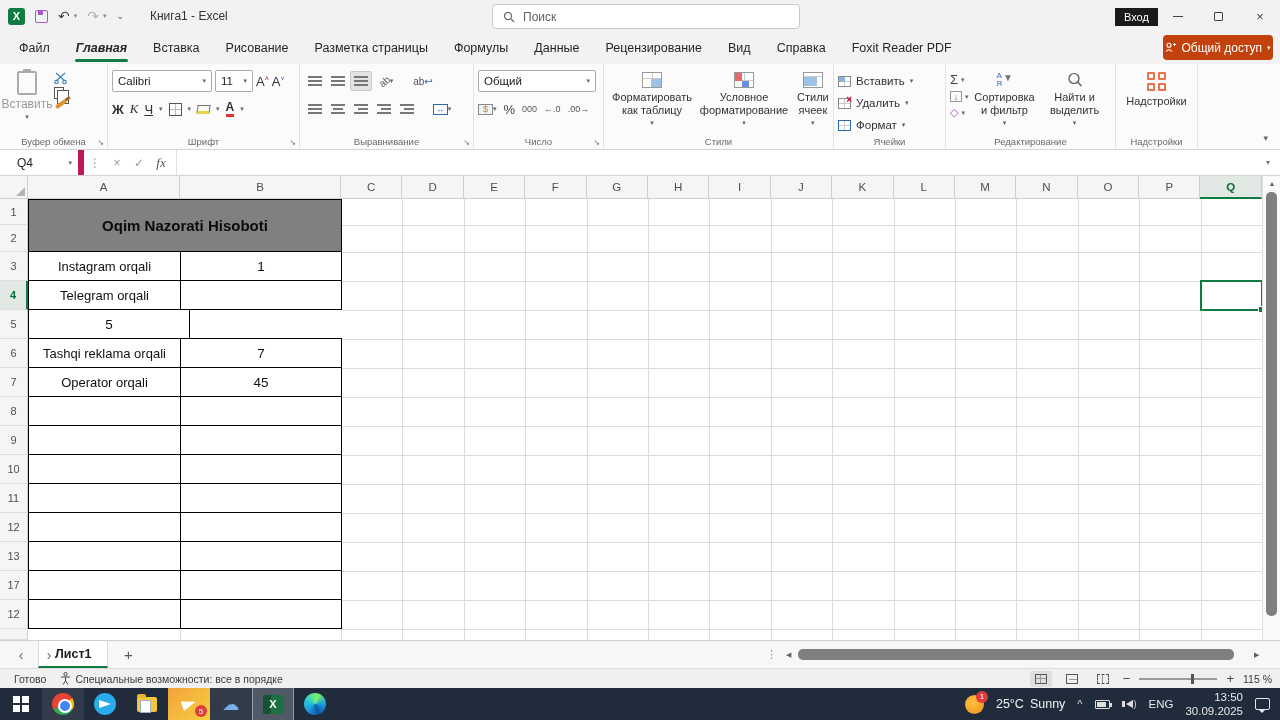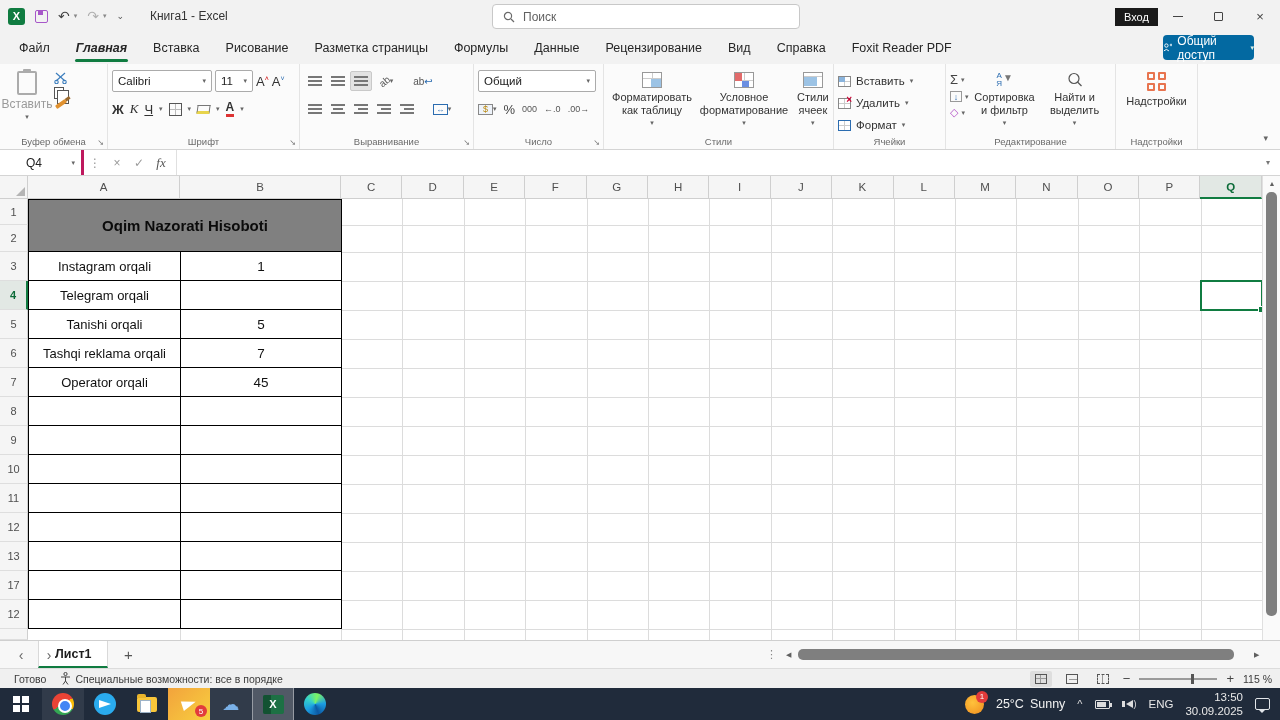--- a/index.html
+++ b/index.html
@@ -27,21 +27,21 @@
   #btn-min { left:1158px; } #btn-max { left:1198px; } #btn-close { left:1240px; }
   .restore-box { width:9px; height:9px; border:1px solid #444; border-radius:1px; }
   .min-line { width:10px; height:1px; background:#444; }
 
   
   #tabrow { position:absolute; left:0; top:32px; width:1280px; height:32px; background:#f2f2f2; }
   #ribbonTabs { position:absolute; left:6px; top:0; height:32px; display:flex; align-items:center; }
   .tab { padding:0 13px; height:32px; display:flex; align-items:center; font-size:12.5px; color:#262626; position:relative; }
   .tab.active { font-weight:bold;font-style:italic; }
   .tab.active::after { content:""; position:absolute; left:12px; right:12px; bottom:2px; height:3px; background:#107C41; border-radius:2px; }
-  #share-btn { position:absolute; left:1163px; top:3px; width:91px; height:25px; background:#0369a1; color:#fff;
+  #share-btn { position:absolute; left:1163px; top:3px; width:110px; height:25px; background:#c2410c; color:#fff;
     border-radius:4px; display:flex; align-items:center; justify-content:center; gap:5px; font-size:12px; }
 
   
   #ribbon { position:absolute; left:0; top:64px; width:1280px; height:86px; background:#fbfbfb;
     border-bottom:1px solid #d4d4d4; display:flex; }
   .rgroup { position:relative; border-right:1px solid #e4e4e4; padding:5px 4px 16px; flex:none; }
   .grp-label { position:absolute; bottom:2px; left:0; right:0; text-align:center; font-size:9.5px; color:#6a6a6a; }
   .dlg { position:absolute; right:3px; bottom:2px; font-size:8px; color:#777; }
   .ic-btn { display:flex; align-items:center; justify-content:center; color:#444; border-radius:2px; }
   .caret { font-size:7px; color:#666; }
@@ -133,21 +133,21 @@
 
   
   .addins-ic { width:20px; height:20px; display:grid; grid-template-columns:8px 8px; grid-template-rows:8px 8px; gap:3px; }
   .addins-ic span { border:2px solid #e8744f; border-radius:1px; }
   #ribbon-collapse { position:absolute; right:12px; bottom:6px; color:#666; font-size:9px; }
 
   
   #formulabar { position:absolute; left:0; top:150px; width:1280px; height:26px; background:#fff;
     border-bottom:1px solid #d4d4d4; display:flex; align-items:center; }
   #namebox { width:84px; height:100%; display:flex; align-items:center; justify-content:space-between;
-    padding:0 6px 0 26px; border-right:3px solid #be185d; font-size:12px; color:#222; }
+    padding:0 6px 0 17px; border-right:6px solid #be185d; font-size:12px; color:#222; }
   .fbtn { width:22px; text-align:center; color:#9a9a9a; font-size:12px; }
   #fx { font-family:"Liberation Serif",serif; font-style:italic; color:#555; font-size:13px; }
   #formula-input { flex:1; height:100%; border-left:1px solid #e0e0e0; margin-left:4px; }
   #fbar-expand { width:24px; text-align:center; color:#777; font-size:8px; }
 
   
   #sheet { position:absolute; left:0; top:176px; width:1262px; height:464px; background:#fff; overflow:hidden; }
   #corner { position:absolute; left:0; top:0; width:28px; height:23px; background:#f5f5f5;
     border-right:1px solid #cfcfcf; border-bottom:1px solid #cfcfcf; }
   #corner::after { content:""; position:absolute; right:2px; bottom:2px; border-left:9px solid transparent; border-bottom:9px solid #b5b5b5; }
@@ -574,21 +574,20 @@
   <div id="tableArea">
       <div class="trow">
         <div class="tcell lab">Instagram orqali</div>
         <div class="tcell val">1</div>
       </div>
       <div class="trow">
         <div class="tcell lab">Telegram orqali</div>
         <div class="tcell val"></div>
       </div>
       <div class="trow">
-        <div class="tcell lab">Tanishi orqali</div>
         <div class="tcell val">5</div>
       </div>
       <div class="trow">
         <div class="tcell lab">Tashqi reklama orqali</div>
         <div class="tcell val">7</div>
       </div>
       <div class="trow">
         <div class="tcell lab">Operator orqali</div>
         <div class="tcell val">45</div>
       </div>

